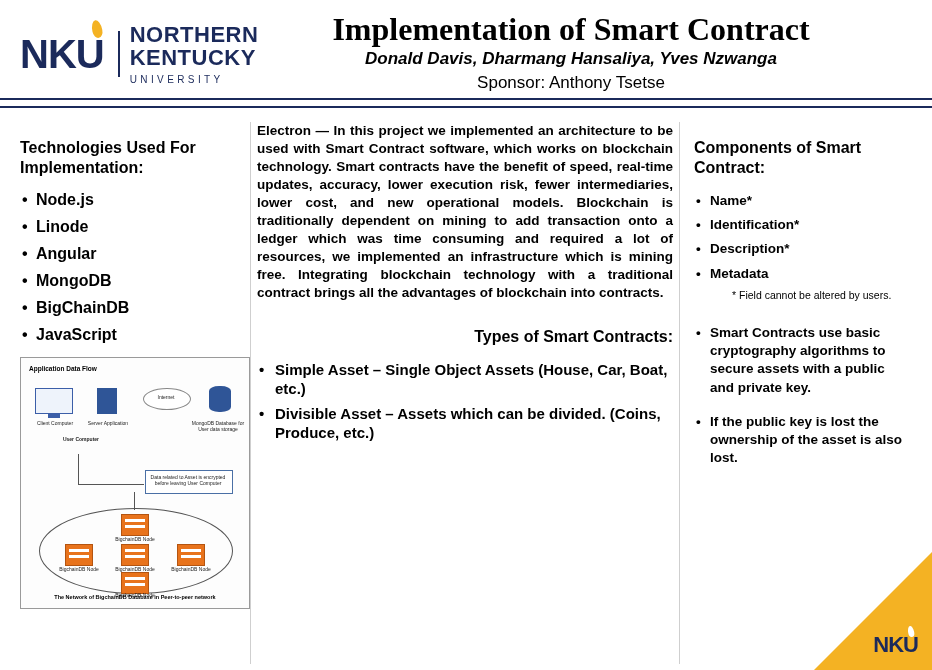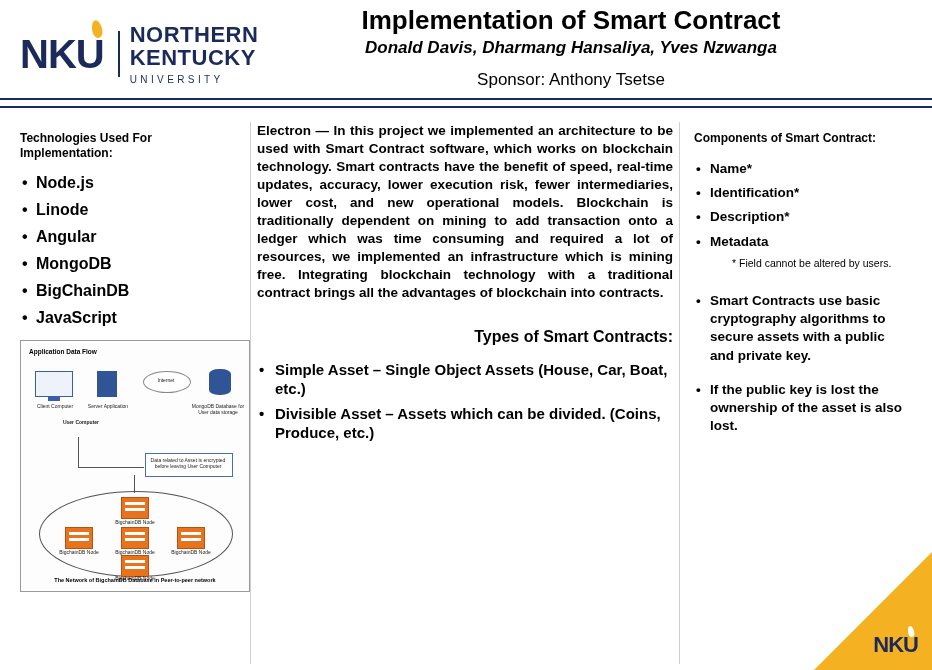--- a/index.html
+++ b/index.html
@@ -71,34 +71,35 @@
     font-size: 10px;
     letter-spacing: 3.4px;
     margin-top: 6px;
   }
   .title-block {
     flex: 1 1 auto;
     text-align: center;
     padding-right: 40px;
   }
   .poster-title {
-    font-size: 26px;
+    font-size: 32px;
     font-weight: bold;
     line-height: 1.15;
     margin: 0 0 2px 0;
+    font-family: Liberation Serif, serif;
   }
   .authors {
     font-size: 17px;
     font-style: italic;
     font-weight: bold;
     margin: 0 0 2px 0;
   }
   .sponsor {
     font-size: 17px;
-    margin: 12px;
+    margin: 4px;
   }
   .header-rule {
     position: absolute;
     left: 0;
     right: 0;
     bottom: 0;
     height: 6px;
     border-top: 2px solid #1b2a5b;
     border-bottom: 2px solid #1b2a5b;
     background: #ffffff;
@@ -125,23 +126,23 @@
     border-left: 1px solid #cfcfcf;
     border-right: 1px solid #cfcfcf;
   }
   .col-right {
     flex: 1 1 auto;
     padding: 0 12px 0 14px;
     box-sizing: border-box;
   }
 
   h2.sec-title {
-    font-size: 12px;
-    font-weight: bold;
-    margin: 9px 0 14px 0;
+    font-size: 16px;
+    font-weight: bold;
+    margin: 16px 0 14px 0;
     line-height: 1.25;
   }
 
   ul.bullets {
     list-style: none;
     margin: 0;
     padding: 0;
   }
   ul.bullets li {
     font-size: 16px;

